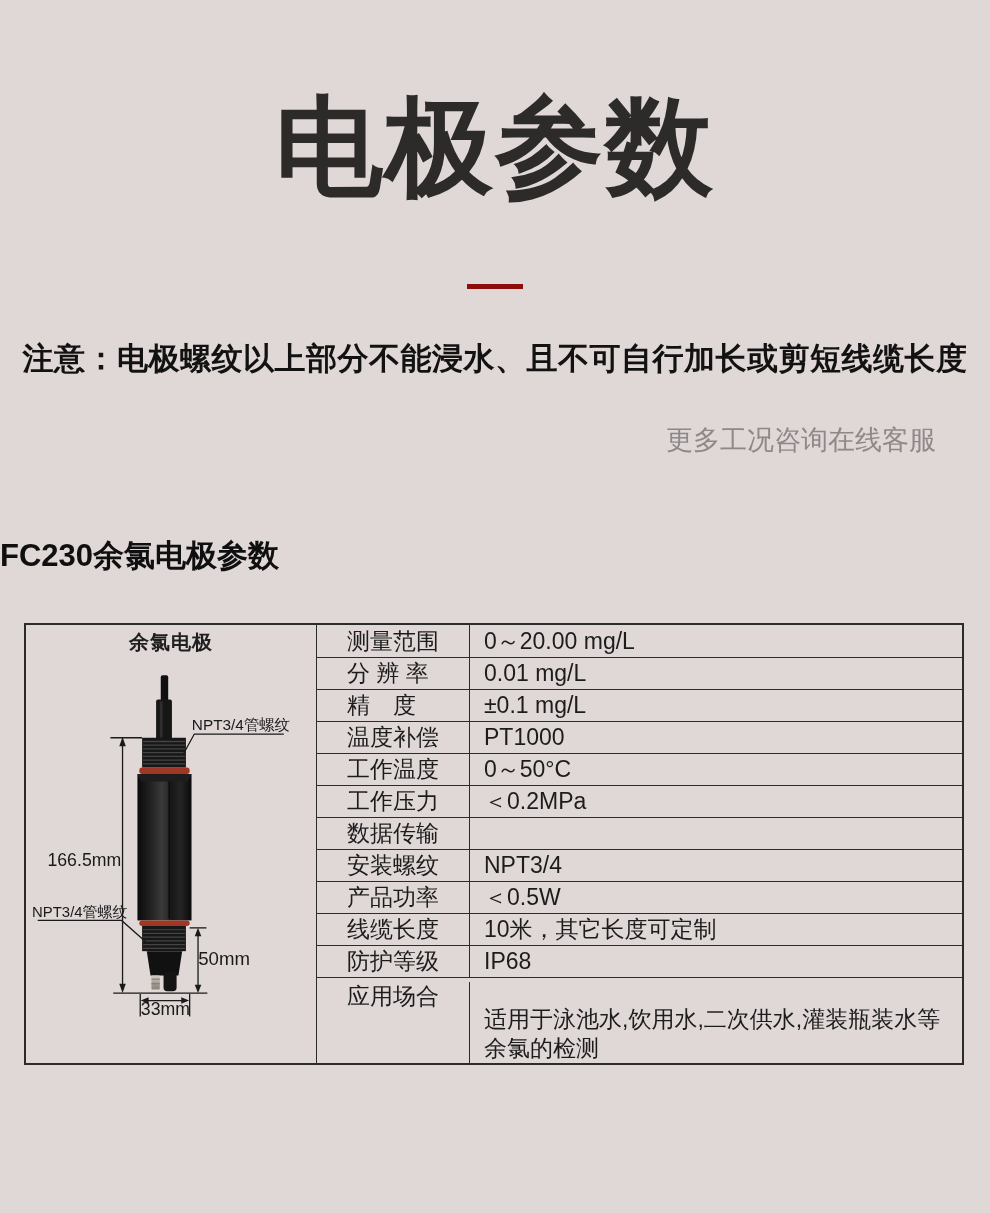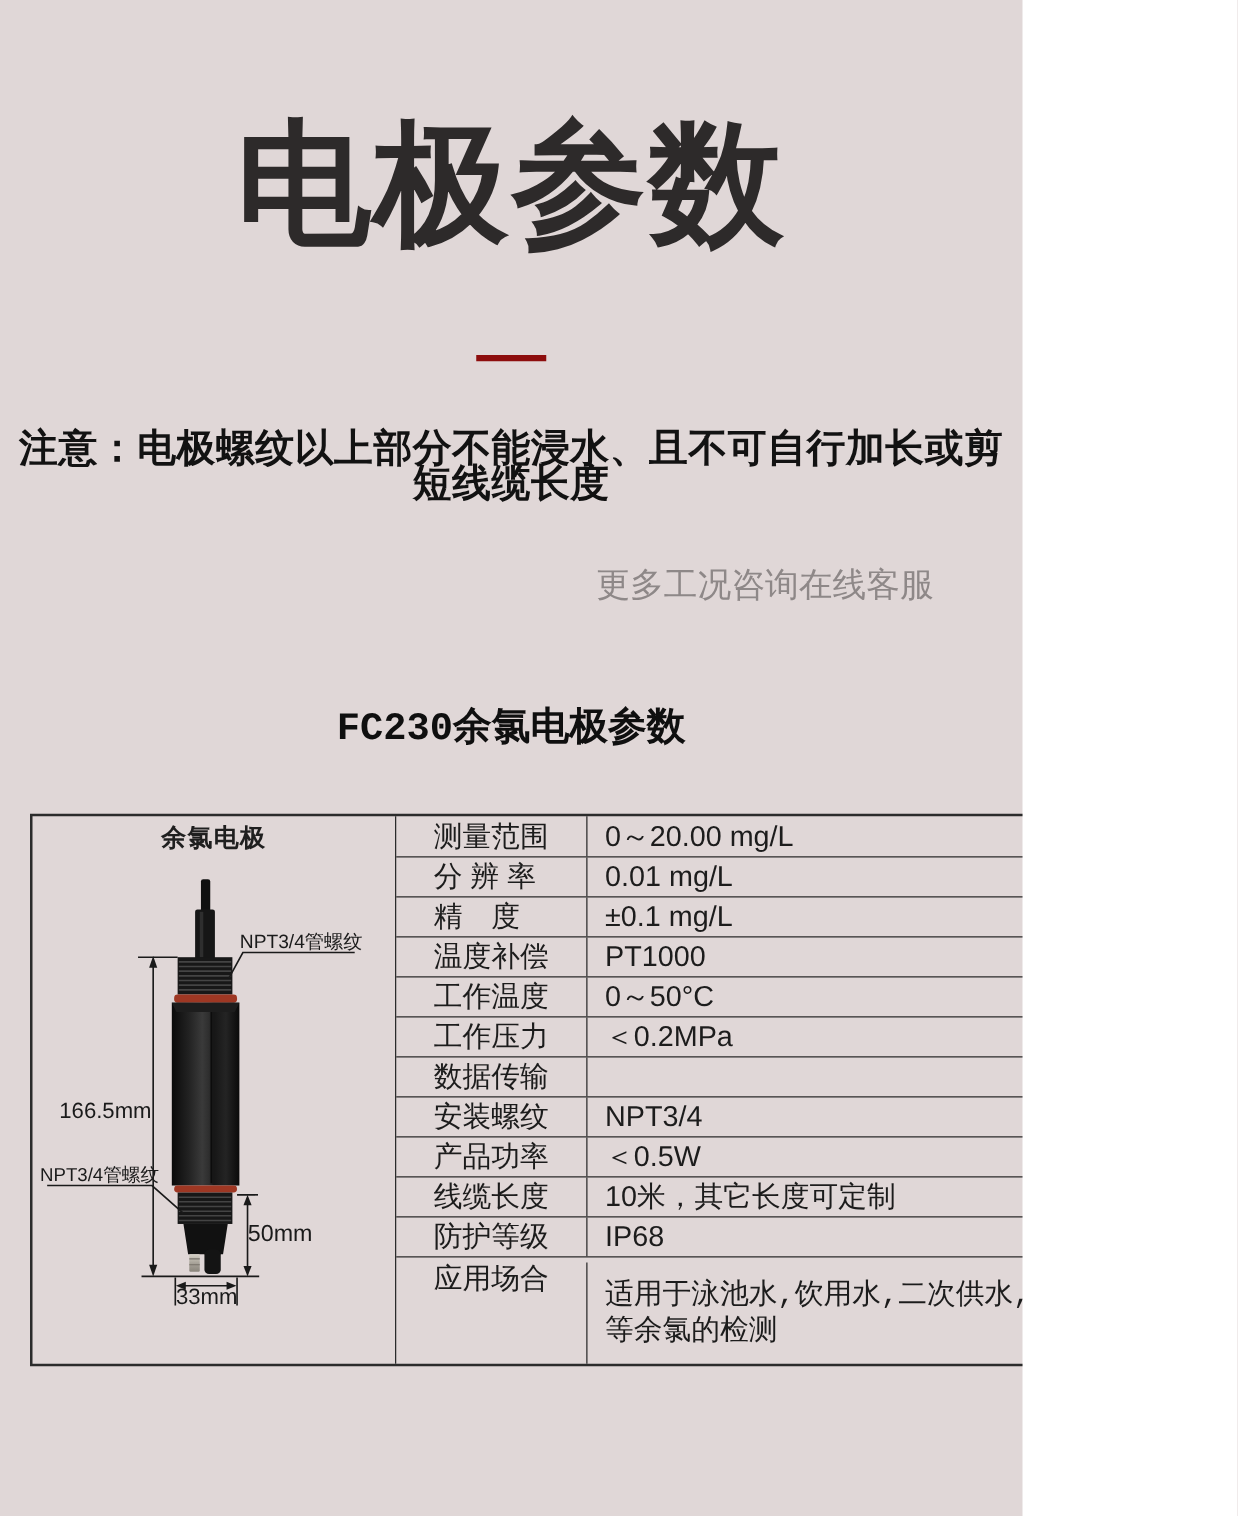--- a/index.html
+++ b/index.html
@@ -1,42 +1,42 @@
 <!DOCTYPE html>
 <html><head>
 <meta charset="utf-8">
 <style>
   html,body{margin:0;padding:0;}
   body{width:990px;height:1213px;font-family:"Liberation Sans",sans-serif;}
-  .page{width:818px;height:1213px;overflow:hidden;position:relative;background:#e0d7d7;}
+  .page{width:990px;height:1213px;overflow:hidden;position:relative;background:#e0d7d7;}
 
   .title{margin:92px 0 0;text-align:center;font-size:108px;line-height:110px;
          font-weight:900;color:#2d2a2a;letter-spacing:2px;}
   .divider{width:56px;height:5px;margin:82px auto 0;background:#8d0d0d;}
   .notice{margin-top:56px;text-align:center;font-size:31px;line-height:28px;
           font-weight:700;color:#121212;letter-spacing:0.5px;}
-  .service{margin-top:52px;padding-right:71px;text-align:right;font-size:27px;
+  .service{margin-top:52px;padding-right:54px;text-align:right;font-size:27px;
            line-height:30px;font-weight:400;color:#8e8888;}
-  .section-title{margin-top:84px;text-align:center;font-size:31px;line-height:34px;
-                 font-weight:700;color:#0f0f0f;font-family:Liberation Mono, monospace;}
+  .section-title{margin-top:84px;text-align:left;font-size:31px;line-height:34px;
+                 font-weight:700;color:#0f0f0f;}
 
   .spec-table{margin:50px 0 0 24px;width:940px;box-sizing:border-box;
               border:2px solid #2b2b2b;display:flex;align-items:stretch;}
   .diagram-cell{width:290px;flex:0 0 290px;border-right:1.5px solid #2b2b2b;
                 position:relative;}
   .diagram-title{position:absolute;top:4px;left:0;width:100%;text-align:center;
                  font-size:20px;font-weight:600;color:#1f1f1f;letter-spacing:1px;}
   .diagram-svg{position:absolute;left:0;top:0;width:100%;height:100%;}
   .diagram-svg text{font-family:"Liberation Sans",sans-serif;fill:#1a1a1a;}
 
   .rows{flex:1;display:flex;flex-direction:column;}
   .spec-row{display:flex;align-items:center;height:32px;box-sizing:border-box;
             font-size:23px;color:#1c1c1c;}
   .spec-row + .spec-row{border-top:1.5px solid #2b2b2b;}
-  .spec-row:last-child{height:86px;align-items:center;padding-top:4px;font-family:Liberation Mono, monospace;}
+  .spec-row:last-child{height:86px;align-items:flex-end;padding-top:4px;}
   .spec-row:last-child .label-cell,
   .spec-row:last-child .value-cell{line-height:29px;}
   .label-cell{width:153px;flex:0 0 153px;box-sizing:border-box;
               border-right:1.5px solid #2b2b2b;padding-left:30px;align-self:stretch;
               display:flex;align-items:center;}
   .spec-row:last-child .label-cell{align-items:flex-start;}
   .value-cell{flex:1;padding:0 10px 0 14px;}
 </style>
 </head>
 <body>

